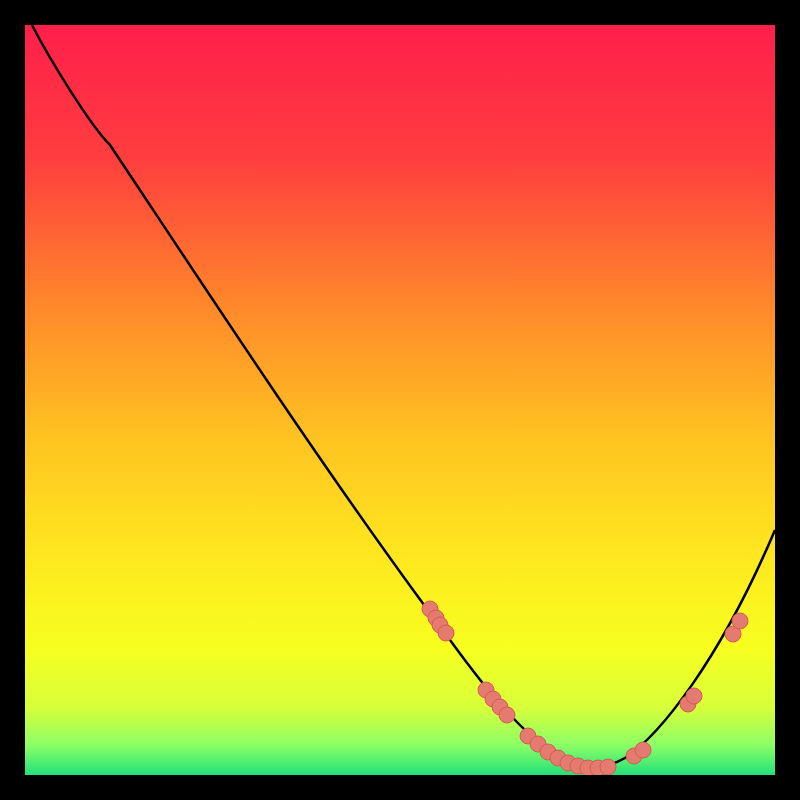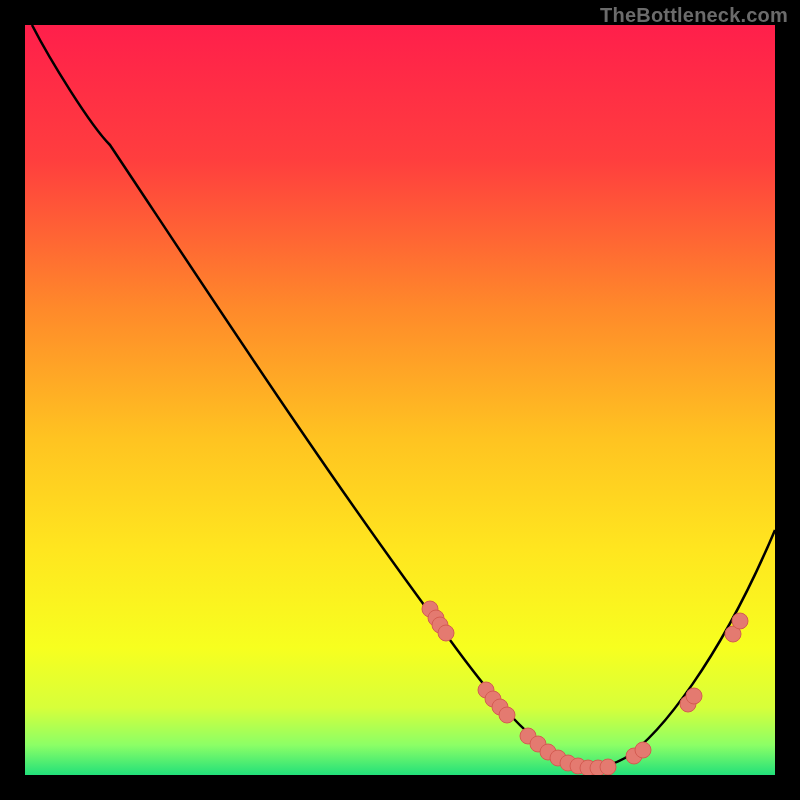--- a/index.html
+++ b/index.html
@@ -81,14 +81,13 @@
           <circle cx="634" cy="756" r="8" fill="#e47a70" stroke="#d45c52" stroke-width="1"></circle>
           <circle cx="643" cy="750" r="8" fill="#e47a70" stroke="#d45c52" stroke-width="1"></circle>
           <circle cx="688" cy="704" r="8" fill="#e47a70" stroke="#d45c52" stroke-width="1"></circle>
           <circle cx="694" cy="696" r="8" fill="#e47a70" stroke="#d45c52" stroke-width="1"></circle>
           <circle cx="733" cy="634" r="8" fill="#e47a70" stroke="#d45c52" stroke-width="1"></circle>
           <circle cx="740" cy="621" r="8" fill="#e47a70" stroke="#d45c52" stroke-width="1"></circle>
         </g>
     </g>
   </svg>
 
-  <div class="watermark">TheBottleneck.com</div>
 </div>
 
 </body></html>

